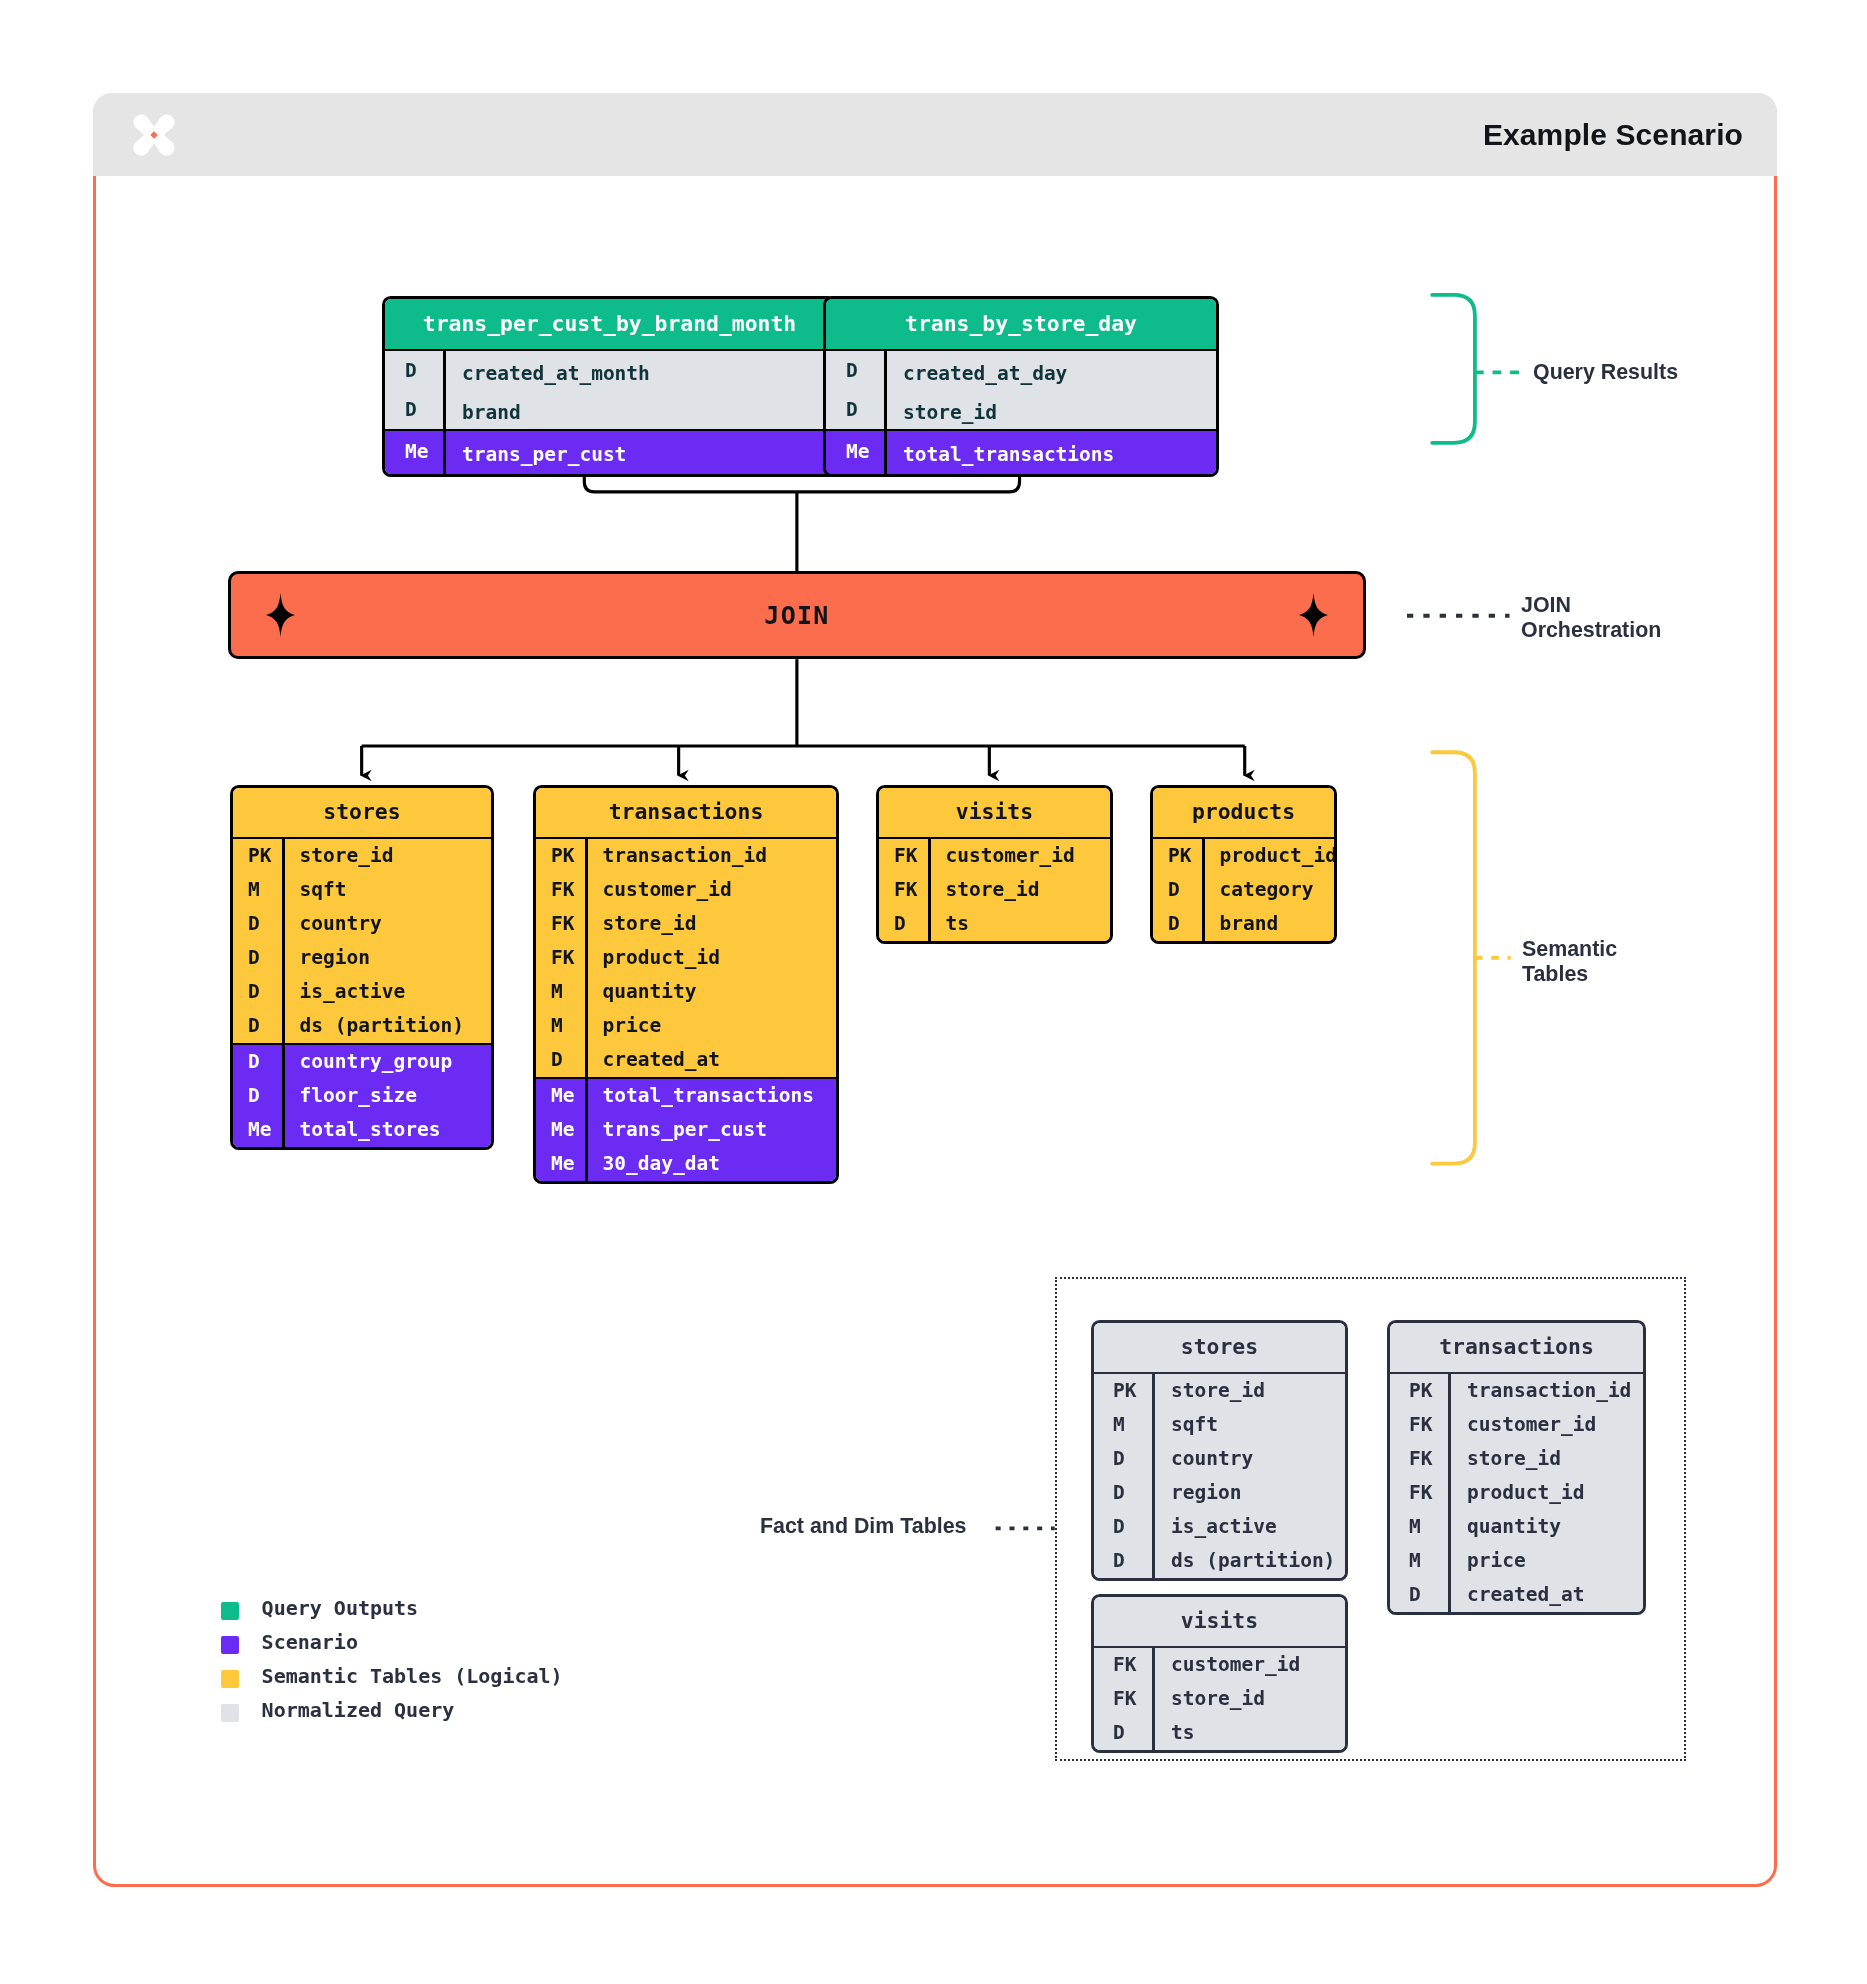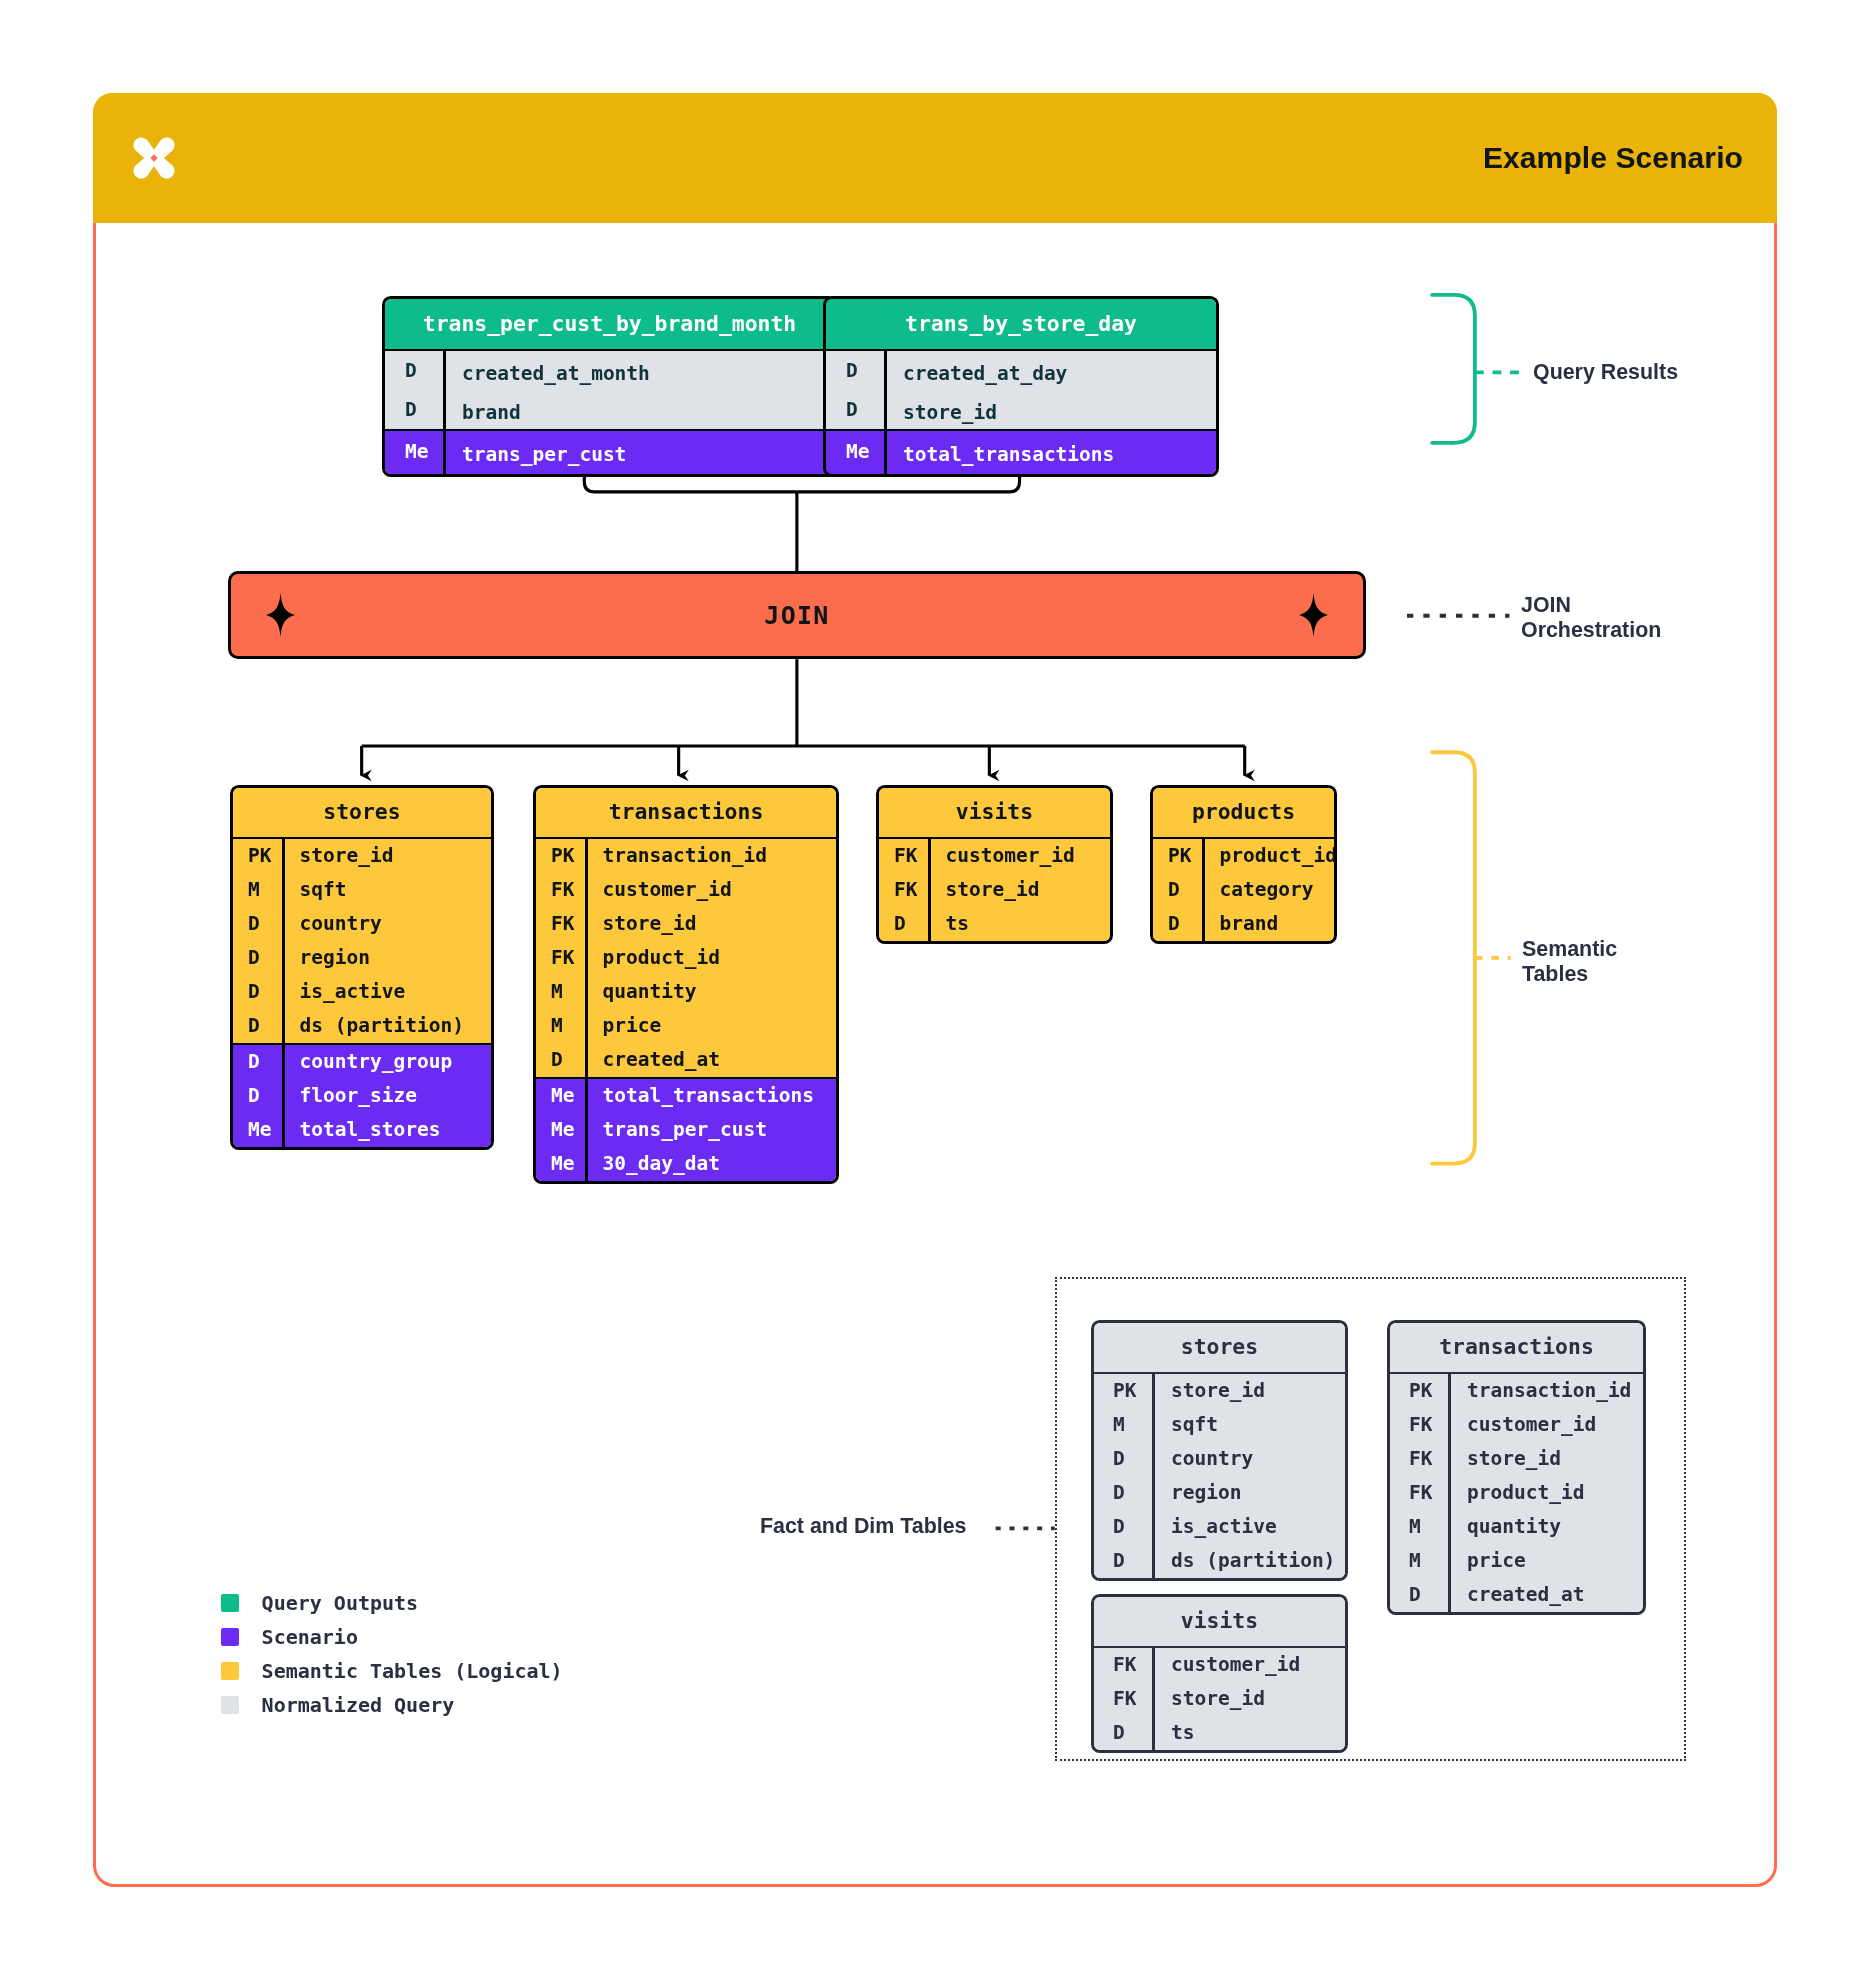--- a/index.html
+++ b/index.html
@@ -22,22 +22,22 @@
     left: 93px; top: 93px;
     width: 1684px; height: 1794px;
     border: 3.1px solid #FB6D4C;
     border-radius: 21.4px;
     background: #ffffff;
   }
 
   .card-header {
     position: absolute;
     left: 93px; top: 93px;
-    width: 1684px; height: 130px;
-    background: #eab308;
+    width: 1684px; height: 83px;
+    background: #e5e5e5;
     border-radius: 19px 19px 0 0;
     display: flex;
     align-items: center;
     justify-content: space-between;
     padding: 0 34px 0 35px;
   }
   .brand-logo { width: 52px; height: 52px; display: block; }
   .header-title {
     color: #111418;
     font-size: 30px;
@@ -182,21 +182,21 @@
     white-space: pre-line;
   }
 
   
   .legend {
     position: absolute;
     left: 221px; top: 1586px;
   }
   .legend-item {
     display: flex;
-    align-items: center;
+    align-items: flex-end;
     height: 34px;
   }
   .swatch {
     width: 18px; height: 18px;
     border-radius: 1.9px;
     flex: 0 0 auto;
   }
   .legend-label {
     margin-left: 22.6px;
     font-family: "DejaVu Sans Mono", monospace;

